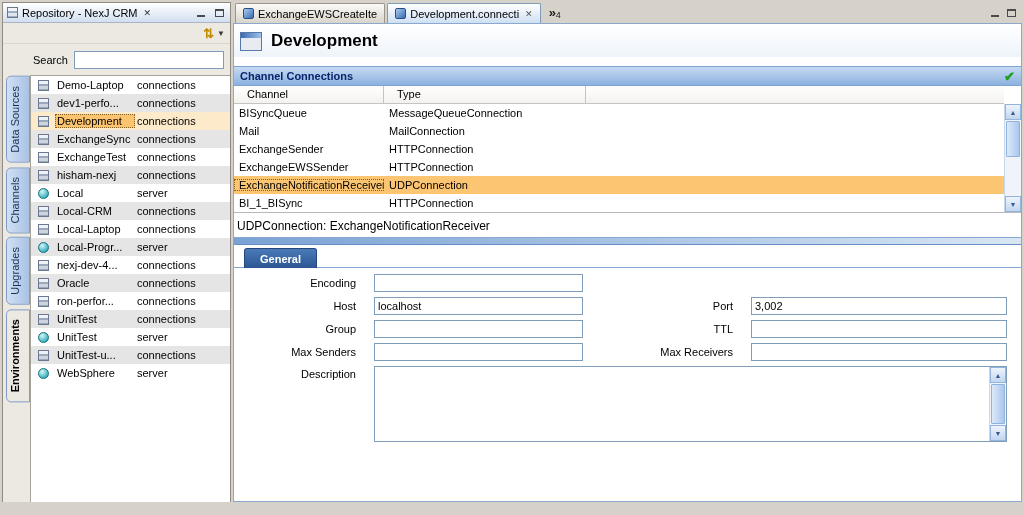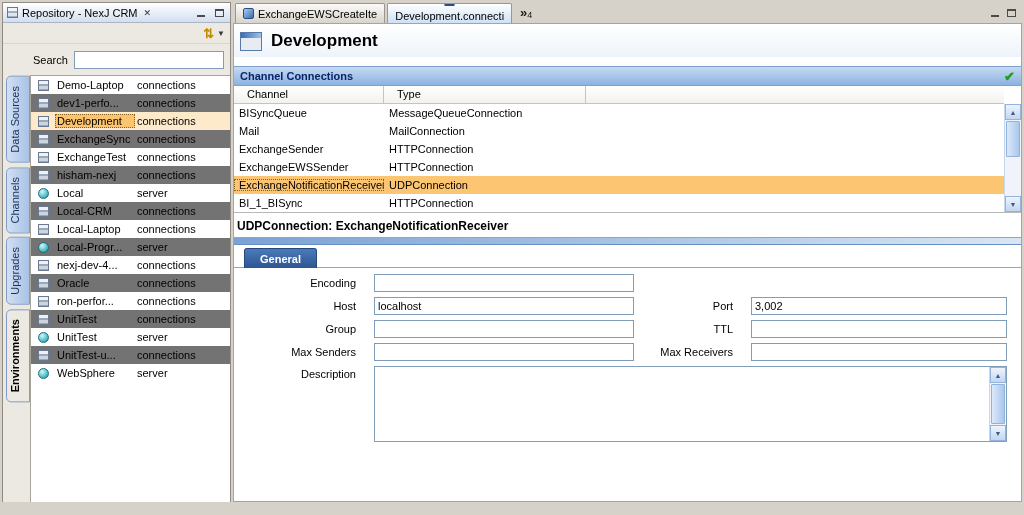--- a/index.html
+++ b/index.html
@@ -44,41 +44,41 @@
   .tab-strip { width:27px; flex:0 0 27px; display:flex; flex-direction:column; gap:4px; padding:1px 0 0 3px; }
   .vtab {
     writing-mode:vertical-rl; transform:rotate(180deg);
     background:linear-gradient(to left,#d2dff2,#a8c2e6);
     border:1px solid #7f9cc8; border-radius:0 5px 5px 0;
     color:#16325c; padding:9px 2px; font-size:11px; text-align:center; cursor:default;
   }
   .vtab.active { background:#ece9e2; color:#000; font-weight:bold; }
   .list { flex:1; background:#fff; border:1px solid #a8a49a; border-right:none; overflow:hidden; }
   .list-row { height:18px; display:flex; align-items:center; white-space:nowrap; }
-  .list-row.alt { background:#737373; }
+  .list-row.alt { background:#e5e5e5; }
   .list-row.selected { background:#fdeacb; }
   .li-icon { flex:0 0 11px; margin:0 6px 0 7px; }
   .icon-connections { width:11px; height:11px; border:1px solid #6a7890;
     background:linear-gradient(to bottom,#eef2f7 0 3px,#9aa8ba 3px 5px,#ccd4de 5px 8px,#9aa8ba 8px 11px); }
   .icon-server { width:11px; height:11px; border-radius:50%; border:1px solid #157080;
     background:radial-gradient(circle at 35% 30%, #d8f6f8, #5cc2cc 55%, #1e8894); }
   .li-name { width:80px; padding:1px 2px; overflow:hidden; }
   .list-row.selected .li-name { background:#fcc46f; outline:1px dotted #86601e; outline-offset:-1px; }
   .li-type { padding-left:2px; }
 
   
   .editor { position:absolute; left:233px; top:2px; right:2px; bottom:13px; }
   .editor-tabbar { height:21px; display:flex; align-items:flex-end; padding-left:2px; }
   .tabs { display:flex; align-items:flex-end; }
   .etab {
     height:20px; display:flex; align-items:center; gap:4px; padding:0 7px;
     border:1px solid #9a968a; border-bottom:none; border-radius:2px 2px 0 0;
     background:linear-gradient(to bottom,#fcfbf8,#d8d4ca); margin-right:2px; cursor:default; white-space:nowrap;
   }
-  .etab.active { background:linear-gradient(to bottom,#feffff,#cfe0f4); border-color:#7f9db9;flex-direction:column; }
+  .etab.active { background:linear-gradient(to bottom,#feffff,#cfe0f4); border-color:#7f9db9; }
   .ticon { width:11px; height:11px; border-radius:2px; border:1px solid #2a4e84;
     background:linear-gradient(135deg,#a8ccf0,#3c6cb0); }
   .tclose { font-size:9px; color:#555; margin-left:2px; }
   .chevron { display:flex; align-items:center; align-self:center; margin-left:6px; color:#1a1a1a; }
   .chevron .chv { font-size:13px; font-weight:bold; line-height:1; }
   .chevron .cnt { font-size:9px; margin-top:5px; }
   .ebtns { margin-left:auto; align-self:center; display:flex; gap:2px; padding-right:4px; }
 
   .editor-content {
     position:absolute; top:21px; left:0; right:0; bottom:0;
@@ -115,34 +115,34 @@
   .vscroll { width:17px; flex:0 0 17px; display:flex; flex-direction:column; background:#f0f4fa; border-left:1px solid #c8d8ec; }
   .vscroll.table-sb { margin-top:18px; height:108px; }
   .sbtn { height:16px; flex:0 0 16px; display:flex; align-items:center; justify-content:center;
     background:linear-gradient(to bottom,#eef4fd,#c2d6f0); border:1px solid #93b4dc; color:#3a5a8c; }
   .sarrow { font-size:7px; line-height:1; }
   .strack { flex:1; position:relative; background:#f0f4fa; }
   .sthumb { position:absolute; top:1px; left:1px; right:1px; height:36px;
     background:linear-gradient(to right,#dce9f9,#a9c7ec); border:1px solid #90b2dc; border-radius:1px; }
   .sthumb.full { height:auto; bottom:1px; }
 
-  .detail-title { padding:6px 3px 4px 3px; font-weight:bold; font-size:12px; }
+  .detail-title { padding:6px 3px 4px 3px; font-weight:normal; font-size:12px; }
   .blue-strip { height:8px; flex:0 0 8px;
     background:linear-gradient(to right,#7aa2d4,#cfе0f2,#d8e6f4);
     background:linear-gradient(to right,#7aa2d4,#d8e6f4);
     border-top:1px solid #88a8d4; border-bottom:1px solid #6890c4; }
   .gen-tabrow { height:23px; flex:0 0 23px; padding:3px 0 0 10px; border-bottom:1px solid #88a8d4; }
   .gen-tab { display:inline-flex; align-items:center; height:20px; padding:0 15px;
     background:linear-gradient(to bottom,#4a7ab8,#2c5692); color:#fff; font-weight:bold;
     border:1px solid #24477c; border-bottom:none; border-radius:3px 3px 0 0; }
 
   .form-area { flex:1; padding:6px 14px 0 0; background:#fff; }
   .frow { display:flex; align-items:center; margin-bottom:5px;gap:12px; }
   .flabel { width:128px; flex:0 0 128px; text-align:right; padding-right:6px; white-space:nowrap; }
-  .finput { width:260px; height:18px; border:1px solid #7f9db9; background:#fff;
+  .finput { width:209px; height:18px; border:1px solid #7f9db9; background:#fff;
     font:11px "Liberation Sans",sans-serif; padding:0 3px; }
   .flabel2 { flex:1; text-align:right; padding-right:6px; white-space:nowrap; }
   .finput.f2 { width:256px; flex:0 0 256px; }
   .desc-row { align-items:flex-start; }
   .desc-row .flabel { padding-top:2px; }
   .desc-box { position:relative; width:645px; height:76px; border:1px solid #7f9db9; background:#fff; }
   .desc-ta { position:absolute; left:0; top:0; bottom:0; width:calc(100% - 17px); height:100%;
     border:none; outline:none; resize:none; font:11px "Liberation Sans",sans-serif; padding:2px 3px; }
   .vs-abs { position:absolute; right:0; top:0; bottom:0; width:17px; }
 

